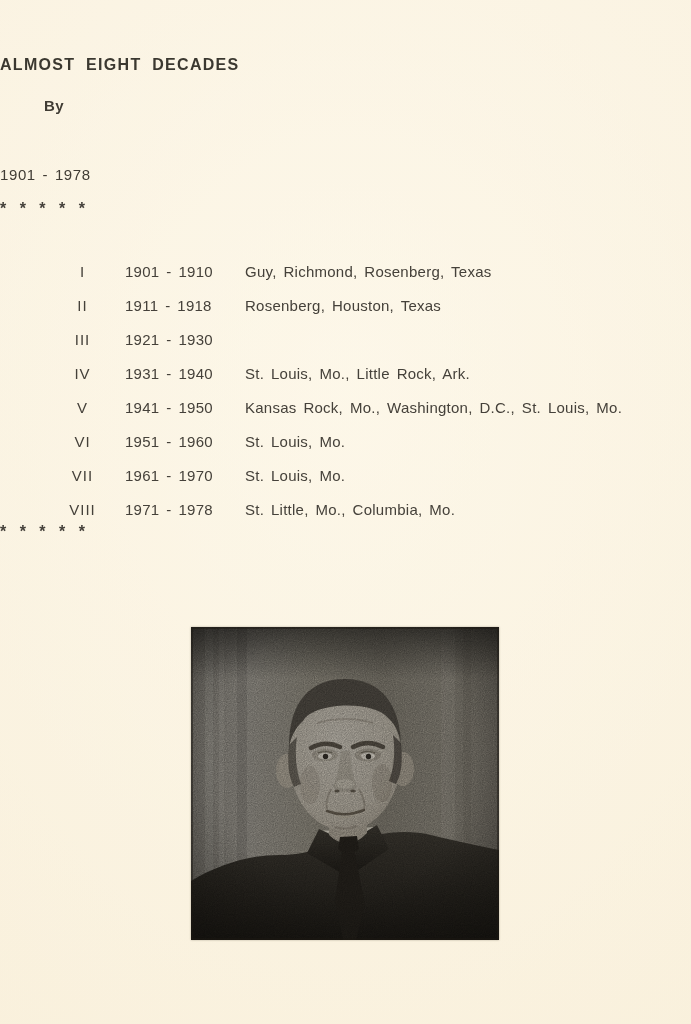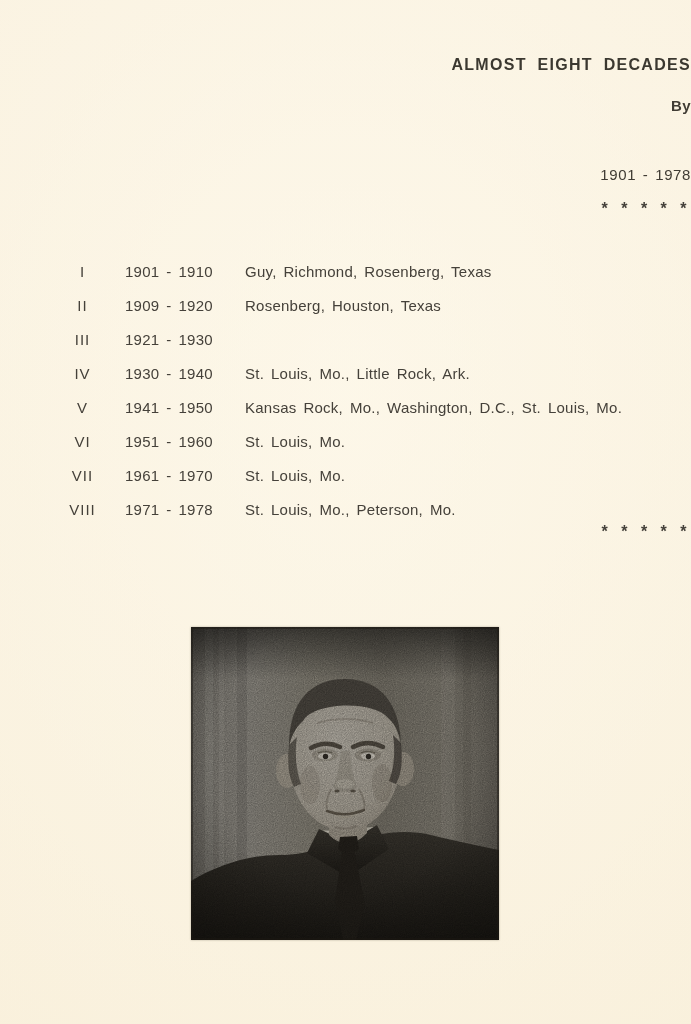--- a/index.html
+++ b/index.html
@@ -10,21 +10,21 @@
     font-family:"Liberation Sans","DejaVu Sans",sans-serif;
     color:#403c34;
     overflow:hidden;
   }
   .page {
     position:absolute; inset:0;
     background:
       radial-gradient(150% 130% at 50% 38%, rgba(255,253,243,0.45), rgba(240,228,200,0.18) 75%),
       linear-gradient(#fbf3e2, #faf1dd);
   }
-  .centered { position:absolute; left:0; right:0; text-align:right; }
+  .centered { position:absolute; left:0; right:0; text-align:left; }
   .page-title {
     top:56px; font-size:16px; font-weight:bold;
     letter-spacing:1.3px; word-spacing:5px; color:#3b3830;
   }
   .byline   { top:97px;  font-size:15px; font-weight:bold; letter-spacing:.4px;margin-left:44px; }
   .author   { top:132px; font-size:15px; font-weight:bold; letter-spacing:.4px; word-spacing:3px; }
   .life-years { top:166px; font-size:15px; font-weight:normal; letter-spacing:.6px; word-spacing:2px; }
   .stars    { font-size:16px; font-weight:bold; letter-spacing:4.5px; color:#44403a; }
   .stars-top    { top:200px; }
   .stars-bottom { top:523px; }
@@ -63,51 +63,51 @@
   <div class="centered stars stars-top">* * * * *</div>
 
   <section class="decades">
     <div class="row">
       <span class="num">I</span>
       <span class="yrs">1901 - 1910</span>
       <span class="loc">Guy, Richmond, Rosenberg, Texas</span>
     </div>
     <div class="row">
       <span class="num">II</span>
-      <span class="yrs">1909 - 1920</span>
+      <span class="yrs">1911 - 1918</span>
       <span class="loc">Rosenberg, Houston, Texas</span>
     </div>
     <div class="row">
       <span class="num">III</span>
       <span class="yrs">1921 - 1930</span>
     </div>
     <div class="row">
       <span class="num">IV</span>
-      <span class="yrs">1930 - 1940</span>
+      <span class="yrs">1931 - 1940</span>
       <span class="loc">St. Louis, Mo., Little Rock, Ark.</span>
     </div>
     <div class="row">
       <span class="num">V</span>
       <span class="yrs">1941 - 1950</span>
       <span class="loc">Kansas Rock, Mo., Washington, D.C., St. Louis, Mo.</span>
     </div>
     <div class="row">
       <span class="num">VI</span>
       <span class="yrs">1951 - 1960</span>
       <span class="loc">St. Louis, Mo.</span>
     </div>
     <div class="row">
       <span class="num">VII</span>
       <span class="yrs">1961 - 1970</span>
       <span class="loc">St. Louis, Mo.</span>
     </div>
     <div class="row">
       <span class="num">VIII</span>
       <span class="yrs">1971 - 1978</span>
-      <span class="loc">St. Louis, Mo., Peterson, Mo.</span>
+      <span class="loc">St. Little, Mo., Columbia, Mo.</span>
     </div>
   </section>
 
   <div class="centered stars stars-bottom">* * * * *</div>
 
   <figure class="photo">
     <svg viewBox="0 0 308 313" xmlns="http://www.w3.org/2000/svg">
       <defs>
         <linearGradient id="pbg" x1="0" y1="0" x2="1" y2="0">
           <stop offset="0" stop-color="#8f8b83"></stop>

